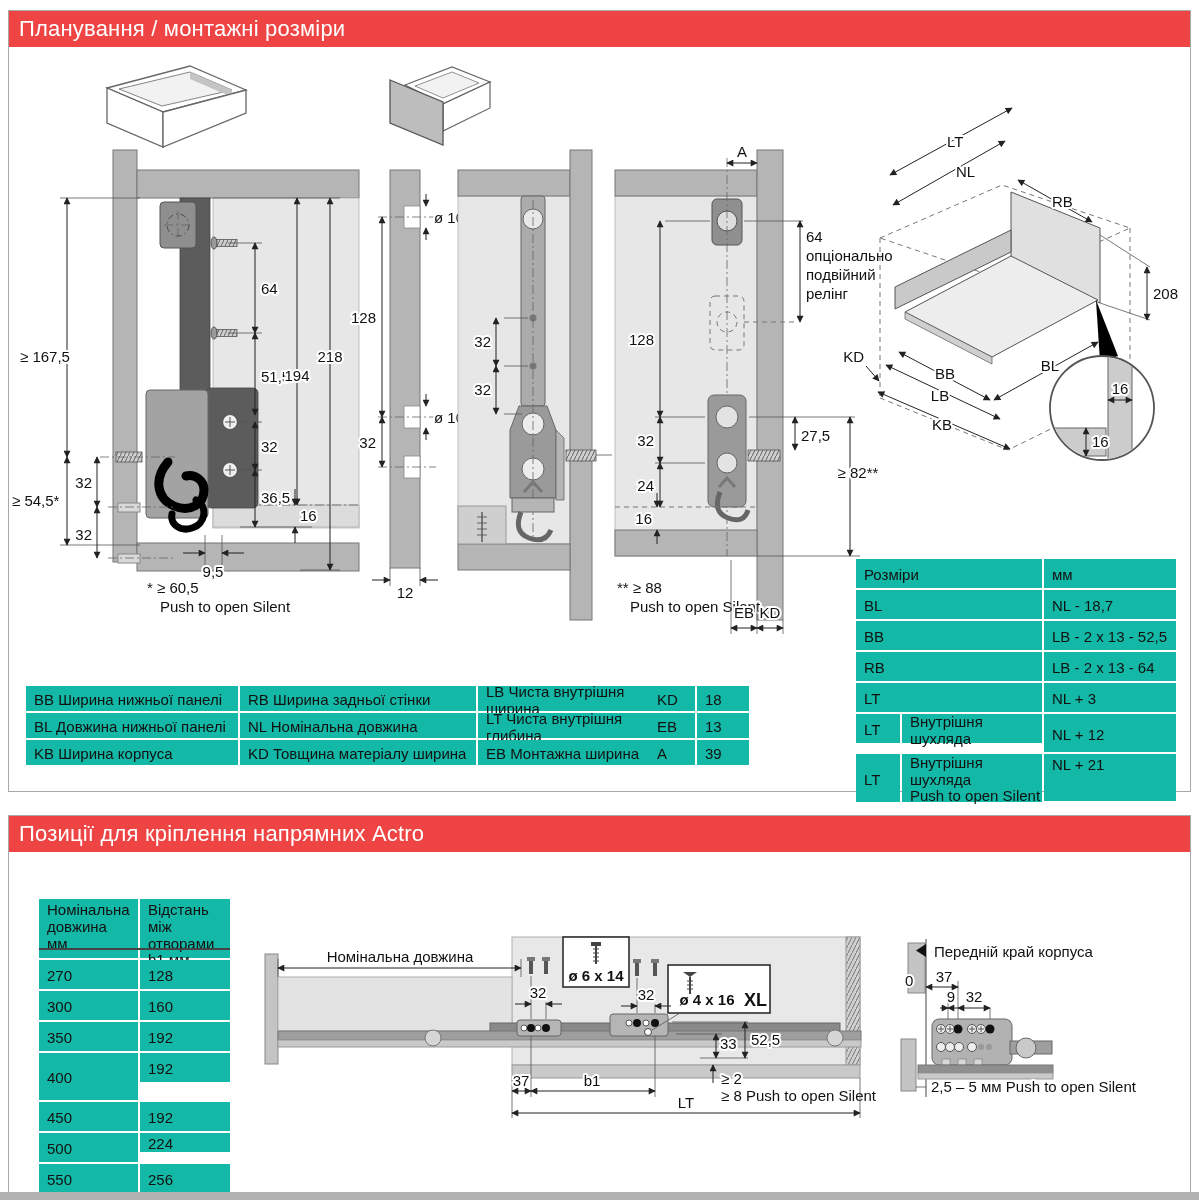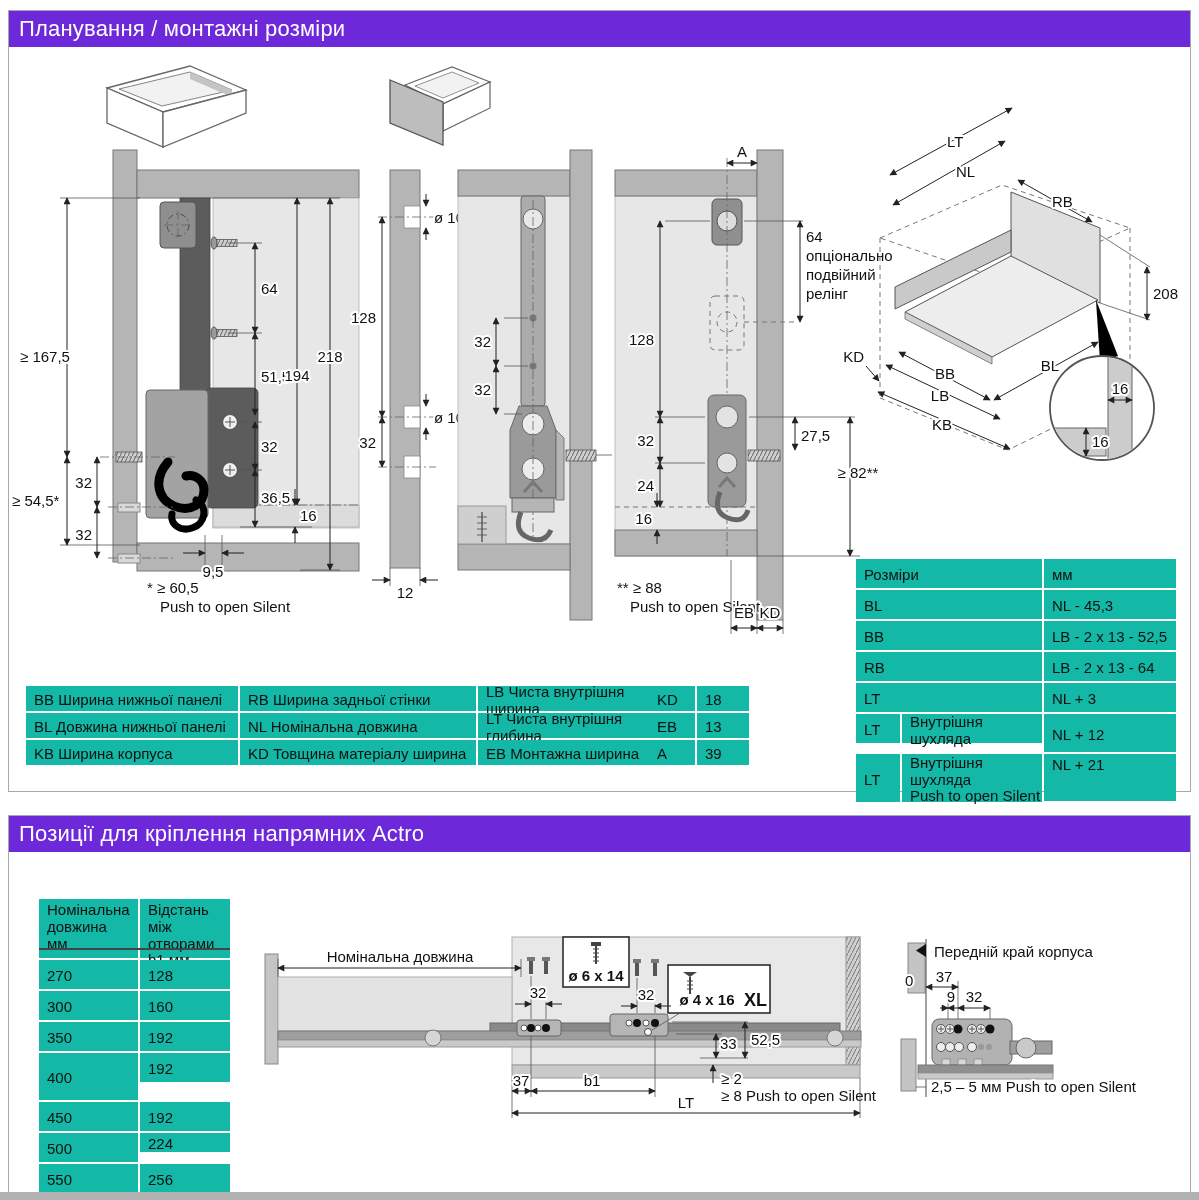--- a/index.html
+++ b/index.html
@@ -1,20 +1,20 @@
 <!DOCTYPE html>
 <html><head>
 <meta charset="utf-8">
 <style>
   html,body{margin:0;padding:0;background:#fff;}
   body{width:1199px;height:1200px;position:relative;font-family:"Liberation Sans",sans-serif;color:#111;}
   .section{position:absolute;left:8px;background:#fff;border:1px solid #a8a8a8;}
   #sec1{top:10px;width:1181px;height:780px;}
   #sec2{top:815px;width:1181px;height:377px;}
-  .hbar{height:36px;background:#6d28d9;display:flex;align-items:center;padding-left:10px;box-sizing:border-box;}
+  .hbar{height:36px;background:#ef4444;display:flex;align-items:center;padding-left:10px;box-sizing:border-box;}
   .hbar span{color:#fff;font-size:22px;letter-spacing:.2px;}
   .figsvg{position:absolute;left:0;}
   svg text{font-family:"Liberation Sans",sans-serif;}
   .lbl{font-size:15px;fill:#111;paint-order:stroke;stroke:#fff;stroke-width:4px;stroke-linejoin:round;}
   .lblB{font-size:15px;font-weight:bold;fill:#111;paint-order:stroke;stroke:#fff;stroke-width:4px;stroke-linejoin:round;}
   .big{font-size:18px;}
   .dim{stroke:#222;stroke-width:1;fill:none;}
   .ext{stroke:#555;stroke-width:.8;fill:none;}
   .cl{stroke:#666;stroke-width:.8;fill:none;stroke-dasharray:9 3 2 3;}
   .dsh{stroke:#777;stroke-width:1;fill:none;stroke-dasharray:5 4;}
@@ -323,21 +323,21 @@
     <div class="c">EB</div>
     <div class="c">13</div>
     <div class="c">A</div>
     <div class="c">39</div>
   </div>
 
   <div class="tbl" style="left:847px;top:548px;grid-template-columns:44px 140px 132px;">
     <div class="c" style="grid-column:1/3;height:25px">Розміри</div>
     <div class="c" style="height:25px">мм</div>
     <div class="c" style="grid-column:1/3;height:25px">BL</div>
-    <div class="c" style="height:25px">NL - 45,3</div>
+    <div class="c" style="height:25px">NL - 18,7</div>
     <div class="c" style="grid-column:1/3;height:25px">BB</div>
     <div class="c" style="height:25px">LB - 2 x 13 - 52,5</div>
     <div class="c" style="grid-column:1/3;height:25px">RB</div>
     <div class="c" style="height:25px">LB - 2 x 13 - 64</div>
     <div class="c" style="grid-column:1/3;height:25px">LT</div>
     <div class="c" style="height:25px">NL + 3</div>
     <div class="c" style="height:25px">LT</div>
     <div class="c" style="height:25px">Внутрішня шухляда</div>
     <div class="c" style="height:34px">NL + 12</div>
     <div class="c" style="height:44px">LT</div>

